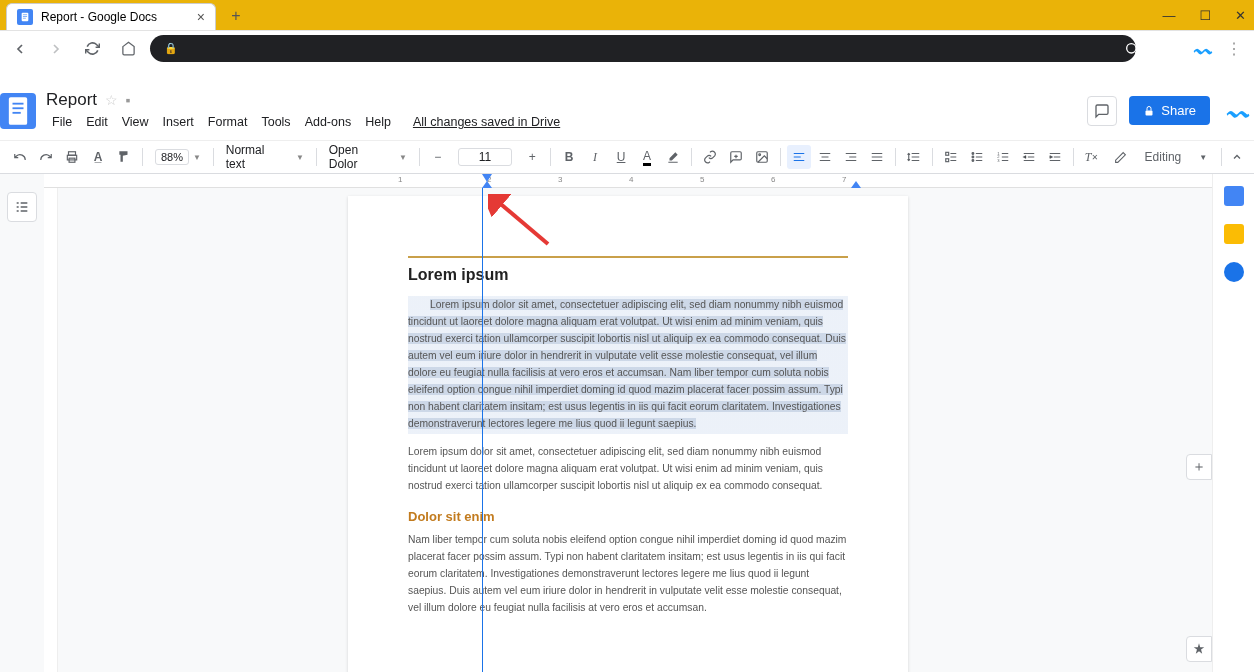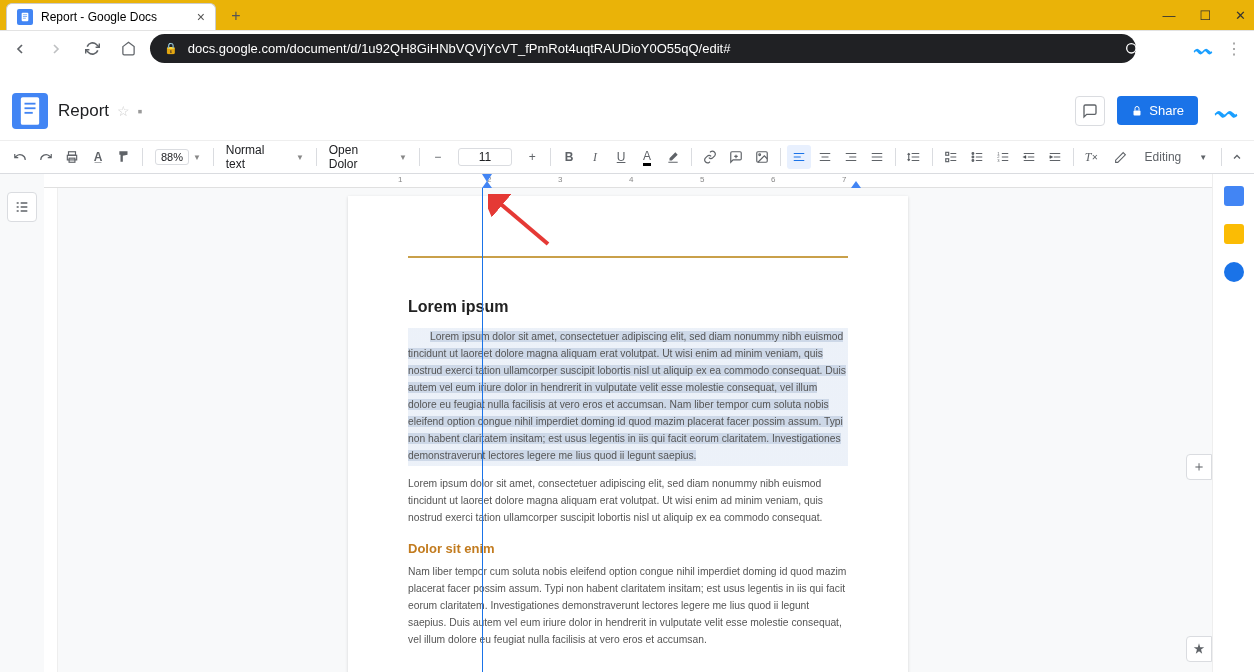--- a/index.html
+++ b/index.html
@@ -16,21 +16,21 @@
 .browser-tab .tab-close { margin-left: auto; color: #555; font-size: 14px; }
 .new-tab-btn { width: 28px; height: 28px; display:flex;align-items:center;justify-content:center; font-size: 16px; color:#555; margin-left:6px;}
 .addr-bar { height: 36px; display: flex; align-items: center; padding: 0 6px; gap: 8px; border-top: 1px solid #e3e3e3; }
 .nav-btn { width: 28px; height: 28px; display:flex;align-items:center;justify-content:center; color:#5f6368;}
 .url-input { flex: 1; background: #202124; color:#fff; border-radius: 18px; padding: 7px 14px; font-size: 13px; display:flex;align-items:center;gap:10px;}
 .url-input .lock { color:#fff; font-size:11px;}
 .addr-right { display:flex; gap:8px; align-items:center; padding:0 6px; color:#5f6368;}
 .addr-right .wave { color:#1a9fff; font-size:18px;}
 
 
-.docs-header { height: 58px; display: flex; align-items: center; padding: 6px 12px; gap: 10px; border-bottom: 1px solid #fff; }
+.docs-header { height: 58px; display: flex; align-items: center; padding: 6px 0; gap: 10px; border-bottom: 1px solid #fff; }
 .docs-logo { width: 36px; height: 36px; background: #4285f4; border-radius: 4px; display:flex;align-items:center;justify-content:center;}
 .docs-title-area { flex: 1; }
 .docs-title-row { display:flex; align-items:center; gap:8px; }
 .docs-title { font-size: 17px; color: #202124; }
 .star-icon { color:#ccc; font-size:14px;}
 .folder-icon { color:#999; font-size:14px;}
 .docs-menus { display: flex; gap: 2px; margin-top: 3px; align-items:center;}
 .docs-menus span { font-size: 12.5px; color: #202124; padding: 2px 6px; cursor: default; }
 .save-status { font-size: 12px; color: #666; text-decoration: underline; margin-left: 8px; }
 .docs-header-right { display:flex; align-items:center; gap:12px;}
@@ -58,21 +58,21 @@
 .rail-keep { background:#fbbc04;}
 .rail-cal { background:#4285f4;}
 .rail-tasks { background:#1a73e8; border-radius:50%;}
 .doc-scroll { flex:1; position:relative; overflow:hidden; }
 .h-ruler { height: 14px; background:#fff; position:relative; font-size:8px; color:#888; border-bottom:1px solid #e0e0e0;}
 .h-ruler .num { position:absolute; top:1px; }
 .indent-marker { position:absolute; top:0; left:438px; width:0;height:0; border-left:5px solid transparent; border-right:5px solid transparent; border-top:8px solid #4285f4; z-index:6;}
 .indent-marker2 { position:absolute; top:7px; left:438px; width:0;height:0; border-left:5px solid transparent; border-right:5px solid transparent; border-bottom:7px solid #4285f4; z-index:6;}
 .margin-bar-right { position:absolute; top:7px; left:807px; width:0;height:0; border-left:5px solid transparent; border-right:5px solid transparent; border-bottom:7px solid #4285f4; z-index:6;}
 .page { width: 560px; background:#fff; margin: 8px auto 0; min-height:900px; padding: 60px 60px 40px 60px; box-shadow: 0 1px 3px rgba(0,0,0,0.15); position:relative; }
-.page-border-top { border-top: 2px solid #c9a04a; padding-top:40px; }
+.page-border-top { border-top: 2px solid #c9a04a; padding-top:8px; }
 .h1 { font-size: 16px; font-weight:600; color:#222; margin-bottom:12px;}
 .h2 { font-size: 13px; font-weight:600; color:#c27b1e; margin: 14px 0 8px;}
 .para { font-size: 10.3px; line-height:1.65; color:#555; margin-bottom:10px;}
 .para.indented { text-indent: 22px; background:linear-gradient(to bottom, rgba(180,200,230,0.25), rgba(180,200,230,0.25)); padding:1px 0;}
 .para.indented .sel { background: rgba(150,170,200,0.35);}
 .indent-line { position:absolute; top:14px; bottom:0; left:438px; width:1px; background:#1a73e8; z-index:5; pointer-events:none;}
 .arrow { position:absolute; top:20px; left:444px; z-index:11; pointer-events:none;}
 .explore-btn { position:absolute; right:0; top:280px; width:26px;height:26px; background:#fff; border:1px solid #dadce0; border-radius:4px 0 0 4px; display:flex;align-items:center;justify-content:center; color:#5f6368; font-size:14px;}
 .explore-btn2 { position:absolute; right:0; bottom:10px; width:26px;height:26px; background:#fff; border:1px solid #dadce0; border-radius:4px 0 0 4px; display:flex;align-items:center;justify-content:center; color:#5f6368; font-size:14px;}
 .v-ruler { position:absolute; top:14px; left:0; bottom:0; width:14px; background:#fff; border-right:1px solid #eee;}
@@ -119,21 +119,20 @@
           <path d="M3.51 9a9 9 0 0114.85-3.36L23 10M1 14l4.64 4.36A9 9 0 0020.49 15"></path>
         </svg>
       </div>
     <div class="nav-btn">
         <svg width="15" height="15" viewBox="0 0 24 24" fill="none" stroke="#5f6368" stroke-width="2">
           <path d="M3 9l9-7 9 7v11a2 2 0 01-2 2H5a2 2 0 01-2-2z"></path>
         </svg>
       </div>
     <div class="url-input">
       <span class="lock">🔒</span>
-      <span>docs.google.com/document/d/1u92QH8GiHNbVQVjYcVT_fPmRot4uqtRAUDioY0O55qQ/edit#</span>
     </div>
     <div class="addr-right">
       <span style="color:#fff;background:#202124;border-radius:50%;width:0;"></span>
       <svg width="16" height="16" viewBox="0 0 24 24" fill="none" stroke="#fff" stroke-width="2" style="margin-left:-34px;">
           <circle cx="11" cy="11" r="7"></circle>
           <path d="M21 21l-4-4"></path>
         </svg>
       <span style="color:#fff;margin-left:10px;">☆</span>
       <span class="wave" style="margin-left:14px;">〰</span>
       <span style="color:#999;margin-left:6px;">⋮</span>
@@ -148,20 +147,31 @@
         <rect x="6" y="6" width="12" height="2" fill="#4285f4"></rect>
         <rect x="6" y="11" width="12" height="2" fill="#4285f4"></rect>
         <rect x="6" y="16" width="9" height="2" fill="#4285f4"></rect>
       </svg>
   </div>
   <div class="docs-title-area">
     <div class="docs-title-row">
       <span class="docs-title">Report</span>
       <span class="star-icon">☆</span>
       <span class="folder-icon">▪</span>
+    </div>
+    <div class="docs-menus">
+      <span>File</span>
+      <span>Edit</span>
+      <span>View</span>
+      <span>Insert</span>
+      <span>Format</span>
+      <span>Tools</span>
+      <span>Add-ons</span>
+      <span>Help</span>
+      <span class="save-status">All changes saved in Drive</span>
     </div>
   </div>
   <div class="docs-header-right">
     <div class="comment-btn">
         <svg width="16" height="16" viewBox="0 0 24 24" fill="none" stroke="#5f6368" stroke-width="2">
           <path d="M21 15a2 2 0 01-2 2H7l-4 4V5a2 2 0 012-2h14a2 2 0 012 2z"></path>
         </svg>
       </div>
     <div class="share-btn">
       <svg width="12" height="12" viewBox="0 0 24 24" fill="#fff">

